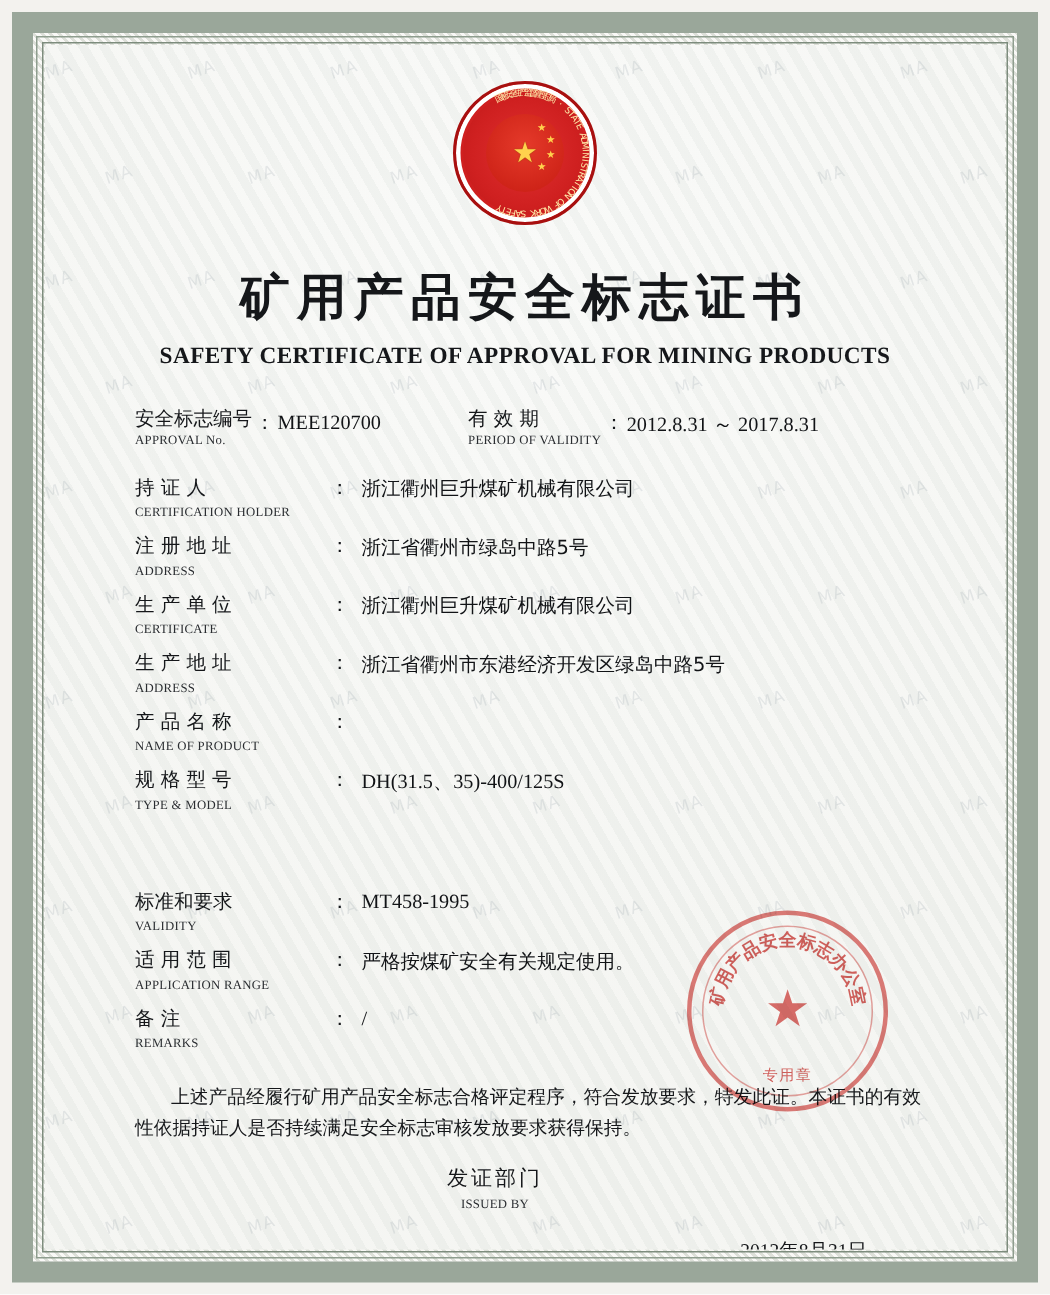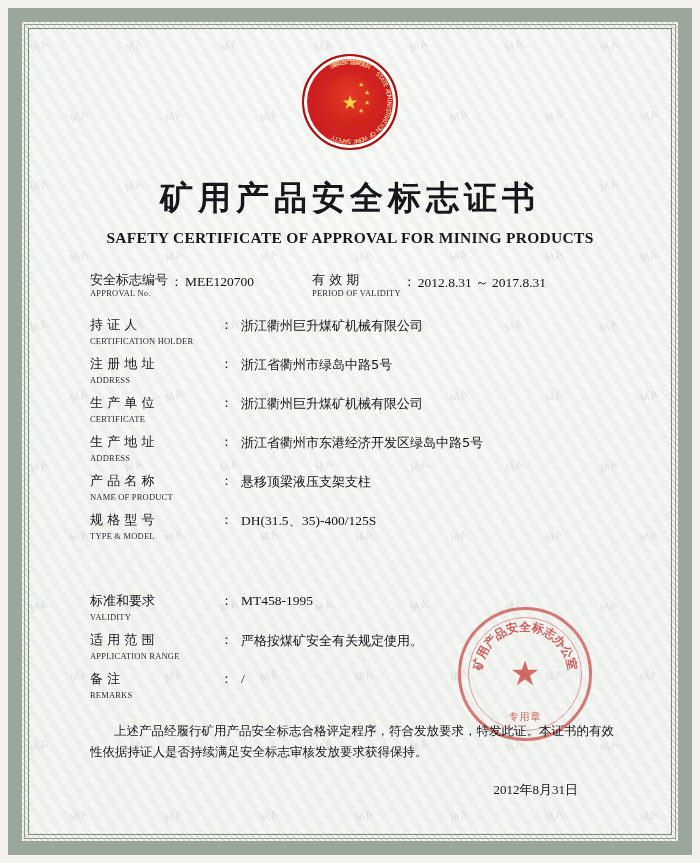--- a/index.html
+++ b/index.html
@@ -536,21 +536,20 @@
             </div>
             <span class="colon">：</span>
             <div class="field-value val cn">浙江省衢州市东港经济开发区绿岛中路5号</div>
           </div>
           <div class="field-row">
             <div class="field-label">
               <div class="lbl-cn">产 品 名 称</div>
               <div class="lbl-en">NAME OF PRODUCT</div>
             </div>
             <span class="colon">：</span>
-            <div class="field-value val cn">悬移顶梁液压支架支柱</div>
           </div>
           <div class="field-row">
             <div class="field-label">
               <div class="lbl-cn">规 格 型 号</div>
               <div class="lbl-en">TYPE &amp; MODEL</div>
             </div>
             <span class="colon">：</span>
             <div class="field-value val">DH(31.5、35)-400/125S</div>
           </div>
         </div>
@@ -579,20 +578,24 @@
               <div class="lbl-cn">备 注</div>
               <div class="lbl-en">REMARKS</div>
             </div>
             <span class="colon">：</span>
             <div class="field-value val">/</div>
           </div>
         </div>
 
       <div class="statement">上述产品经履行矿用产品安全标志合格评定程序，符合发放要求，特发此证。本证书的有效性依据持证人是否持续满足安全标志审核发放要求获得保持。</div>
 
+      <div class="issuer">
+        <div class="lbl-cn">发证部门</div>
+        <div class="lbl-en">ISSUED BY</div>
+      </div>
 
       <div class="issue-date">2012年8月31日</div>
 
     </div>
 
     <div class="seal">
       <div class="seal-inner-ring"></div>
       <div class="seal-ring-text" id="seal-ring">
           <span style="transform: translate(-45.9729px, -9.77185px) rotate(-78deg) translate(-50%, -50%);">矿</span>
           <span style="transform: translate(-41.6516px, -21.7749px) rotate(-62.4deg) translate(-50%, -50%);">用</span>

